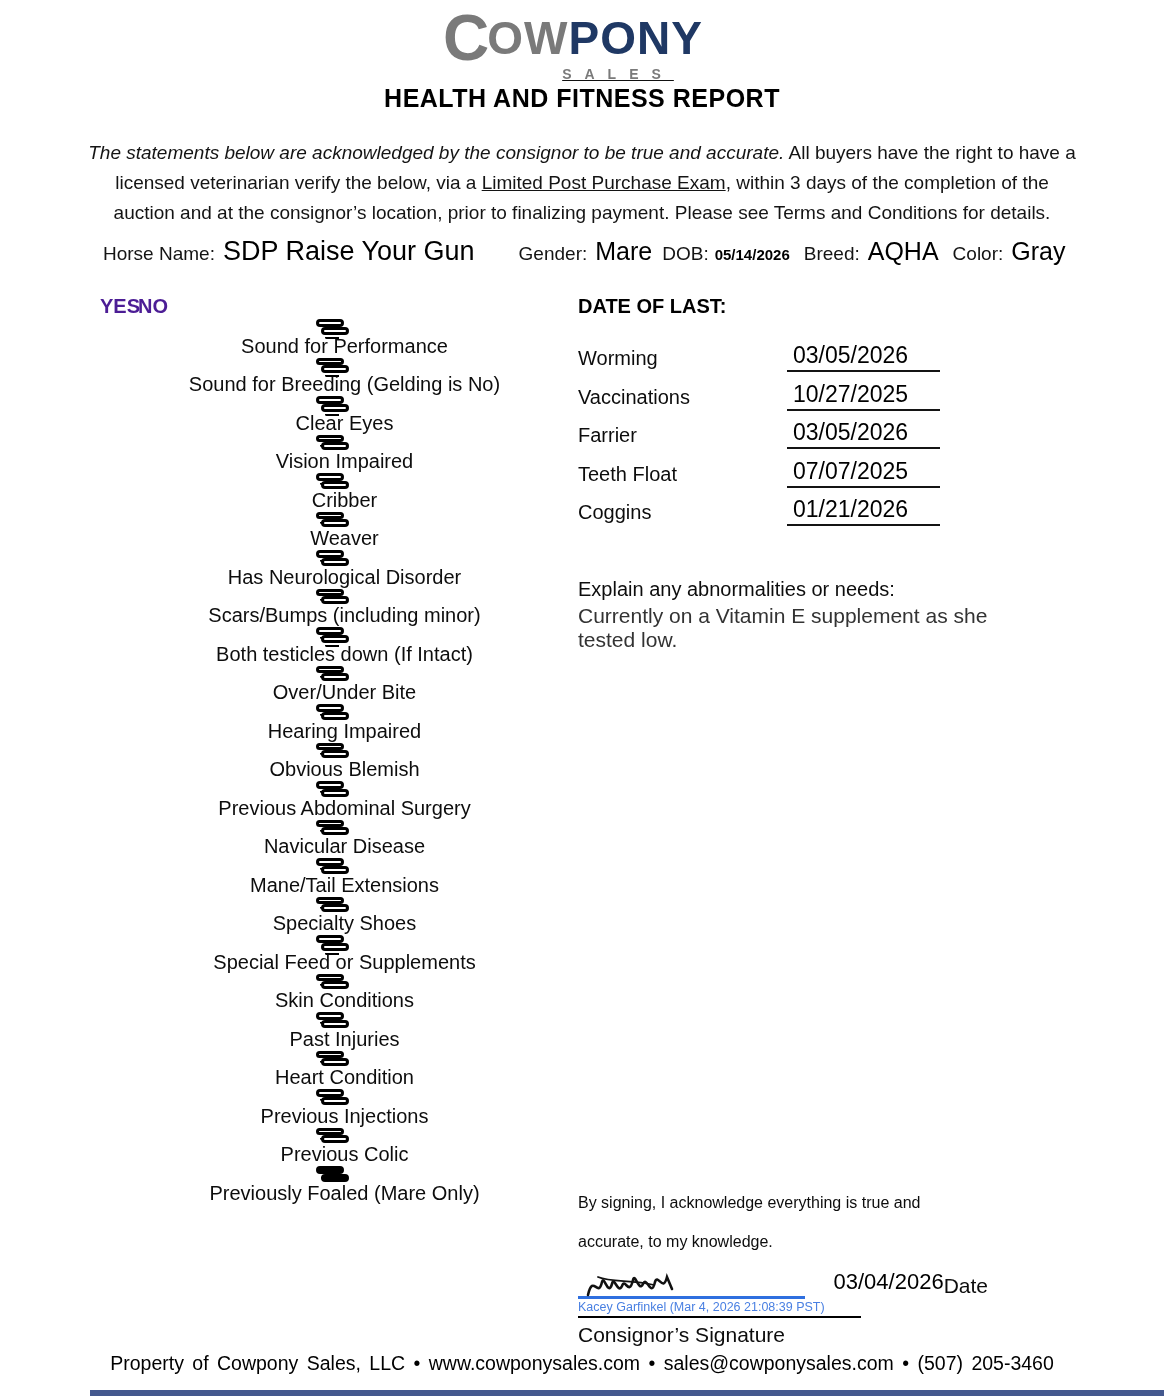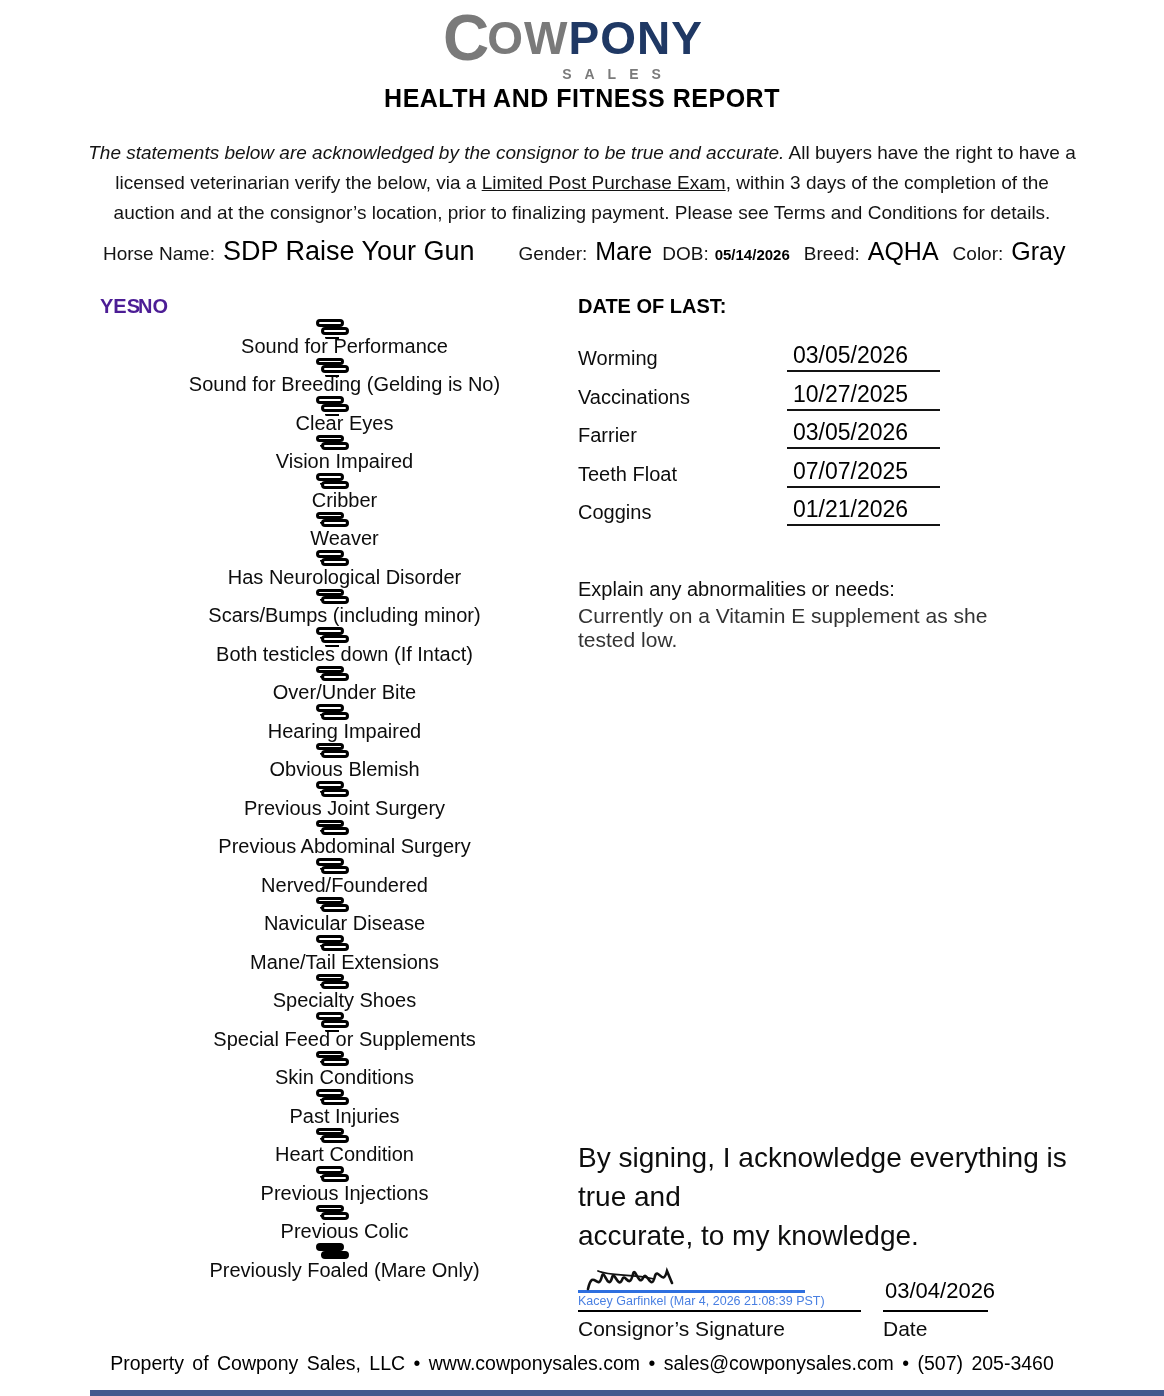--- a/index.html
+++ b/index.html
@@ -1,21 +1,21 @@
 <!DOCTYPE html>
 <html><head>
 <meta charset="utf-8">
 <style>
   * { margin:0; padding:0; box-sizing:border-box; }
   html,body { background:#fff; }
   body { font-family:"Liberation Sans", sans-serif; color:#111; }
   .page { position:relative; width:1164px; height:1396px; background:#fff; overflow:hidden; margin:0 auto; }
 
   
-  .logo { position:absolute; top:6px; left:0; right:18px; text-align:center; }
+  .logo { position:absolute; top:6px; left:0; right:18px; text-align:center;text-decoration:underline; }
   .logo-word { display:inline-block; line-height:1; white-space:nowrap; }
   .logo-c { font-size:64px; font-weight:800; letter-spacing:-2px; vertical-align:-6px; }
   .logo-ow { font-size:46px; font-weight:800; letter-spacing:1px; }
   .logo-pony { font-size:46px; font-weight:800; letter-spacing:1px; }
   .logo-sales { font-size:14px; font-weight:700; letter-spacing:13px; margin-top:-4px; padding-left:90px; }
 
   
   .title { position:absolute; top:84px; left:0; right:0; text-align:center;
            font-size:25px; font-weight:600; letter-spacing:0.5px; color:#000; }
   .disclaimer { position:absolute; top:138px; left:88px; right:88px; text-align:center;
@@ -57,29 +57,29 @@
   .date-value { flex:0 0 153px; border-bottom:2px solid #141414; font-size:23px;
                 color:#000; padding:0 2px 2px 6px; line-height:26px; }
 
   
   .abnormal { margin-top:52px; }
   .abn-label { font-size:20px; color:#0d0d0d; }
   .abn-value { font-size:21px; color:#333; margin-top:3px; }
 
   
   .sig-block { position:absolute; top:1138px; left:578px; width:520px; }
-  .sig-statement { font-size:28px; line-height:39px; color:#0d0d0d; }
+  .sig-statement { font-size:16px; line-height:39px; color:#0d0d0d;margin-top:45px; }
   .sig-area { display:flex; margin-top:8px; }
   .sig-left { width:283px; position:relative; }
   .sig-scribble { display:block; margin:0 0 -7px 6px; }
   .esign-line { width:227px; height:3px; background:#2e6fdf; }
   .esign-text { font-size:12.5px; color:#4a80e2; margin-top:1px; white-space:nowrap; }
   .sig-rule { border-top:2px solid #000; margin-top:2px; }
   .sig-label { font-size:21px; color:#0d0d0d; margin-top:5px; }
-  .sig-right { margin-left:22px; width:105px; display:flex; flex-direction:column;
+  .sig-right { margin-left:22px; width:105px; display:flex; flex-direction:row;
                justify-content:flex-end; }
   .sig-date-val { font-size:22px; color:#000; padding:0 0 4px 2px; }
 
   
   .footer { position:absolute; top:1352px; left:0; right:0; text-align:center;
             font-size:19.5px; color:#000; word-spacing:3px; }
   .bottom-bar { position:absolute; left:90px; right:0; bottom:0; height:6px; }
 </style>
 </head>
 <body>
@@ -171,31 +171,21 @@
     <span class="check-label">Hearing Impaired</span>
   </div>
         <div class="check-row">
     <span class="cb yes"></span>
     <span class="cb no checked"></span>
     <span class="check-label">Obvious Blemish</span>
   </div>
         <div class="check-row">
     <span class="cb yes"></span>
     <span class="cb no checked"></span>
-    <span class="check-label">Previous Joint Surgery</span>
-  </div>
-        <div class="check-row">
-    <span class="cb yes"></span>
-    <span class="cb no checked"></span>
     <span class="check-label">Previous Abdominal Surgery</span>
-  </div>
-        <div class="check-row">
-    <span class="cb yes"></span>
-    <span class="cb no checked"></span>
-    <span class="check-label">Nerved/Foundered</span>
   </div>
         <div class="check-row">
     <span class="cb yes"></span>
     <span class="cb no checked"></span>
     <span class="check-label">Navicular Disease</span>
   </div>
         <div class="check-row">
     <span class="cb yes"></span>
     <span class="cb no checked"></span>
     <span class="check-label">Mane/Tail Extensions</span>

